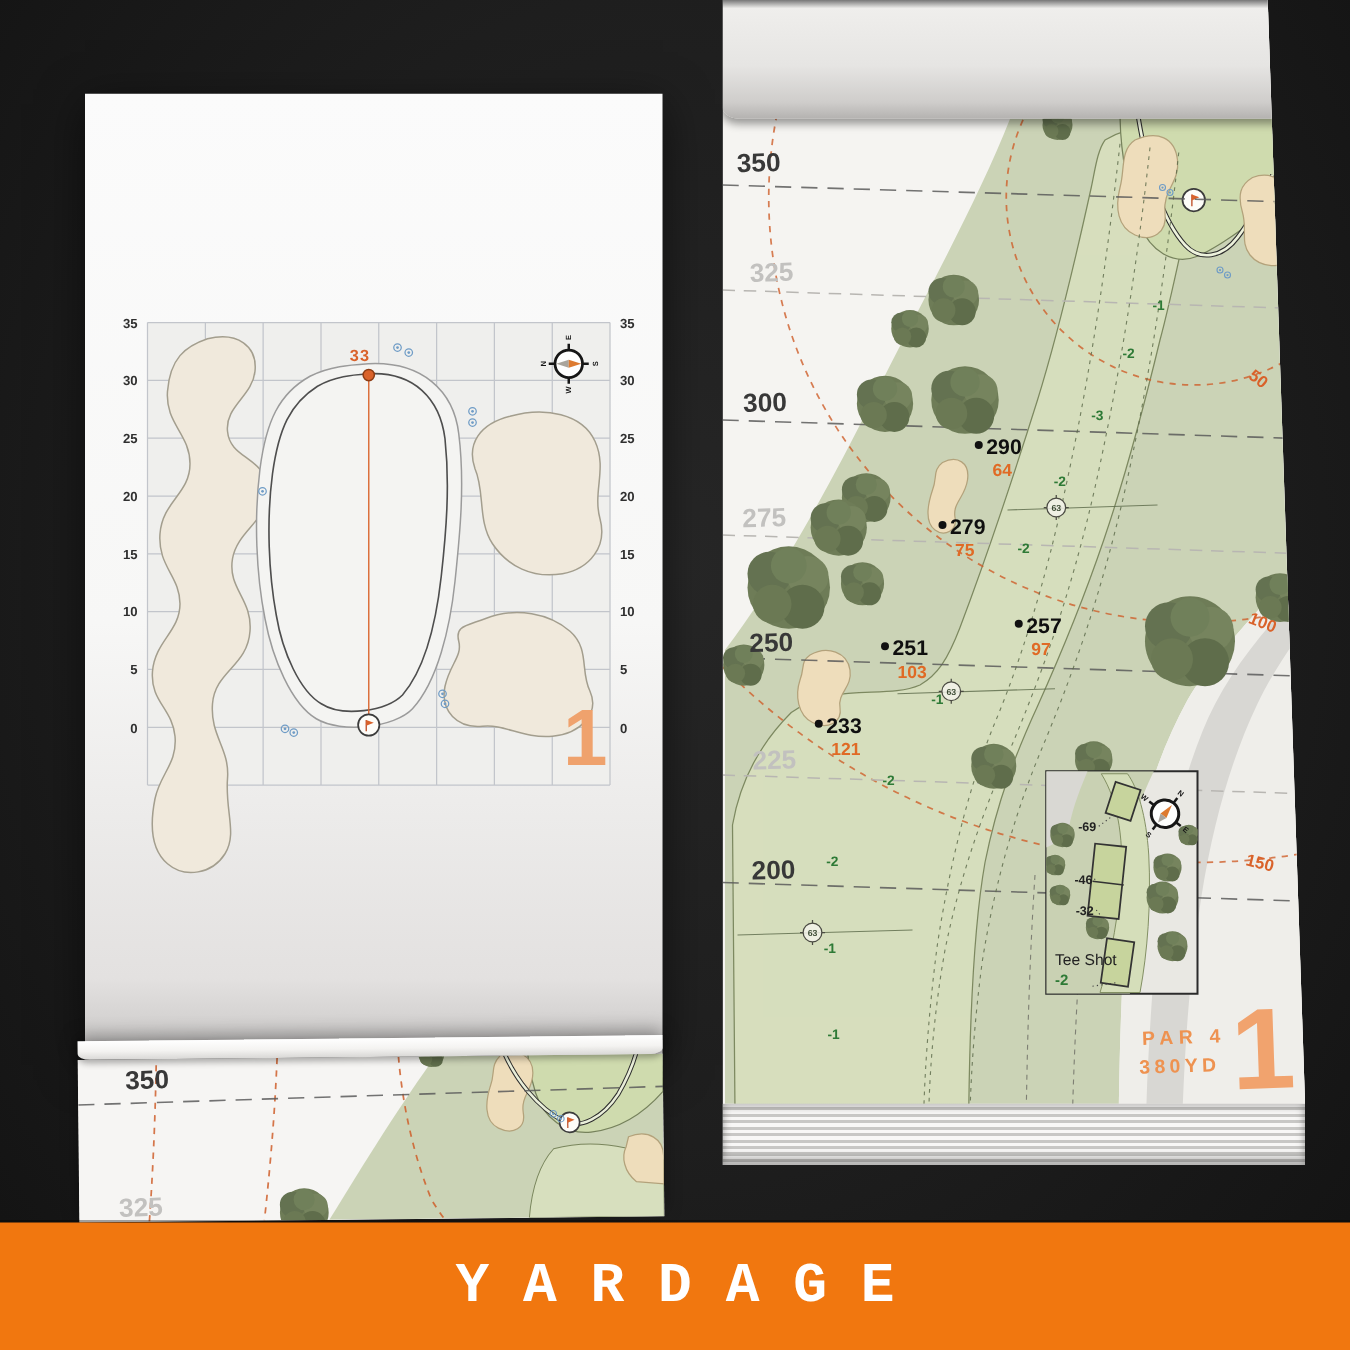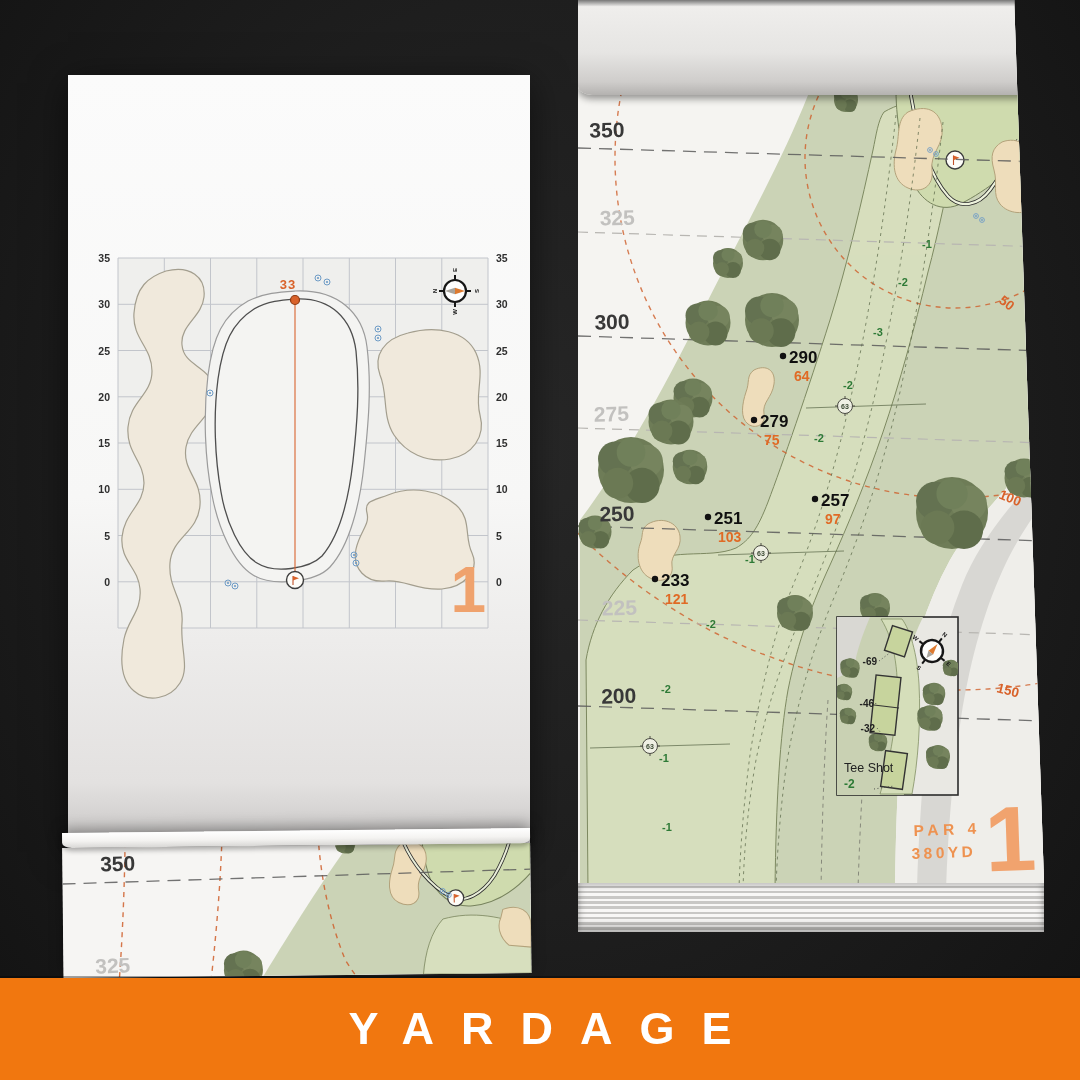--- a/index.html
+++ b/index.html
@@ -436,17 +436,17 @@
           <text x="336" y="836" font-size="15.5" font-weight="700" fill="#ee9250" letter-spacing="4.5">PAR 4</text>
           <text x="333" y="859" font-size="15.5" font-weight="700" fill="#ee9250" letter-spacing="3.5">380YD</text>
           <text x="458" y="874" text-anchor="end" font-size="92" font-weight="700" fill="#f1a36e">1</text>
         </g>
       </g>
     </svg>
     <div id="right-fold"></div>
     <div id="page-stack"></div>
   </div>
 
-  <div id="banner" style="background: rgb(241, 119, 15);">
+  <div id="banner" style="background: rgb(241, 119, 15); font-family: Liberation Mono, monospace;">
     <span class="title">YARDAGE</span>
   </div>
 
 </div>
 
 </body></html>

